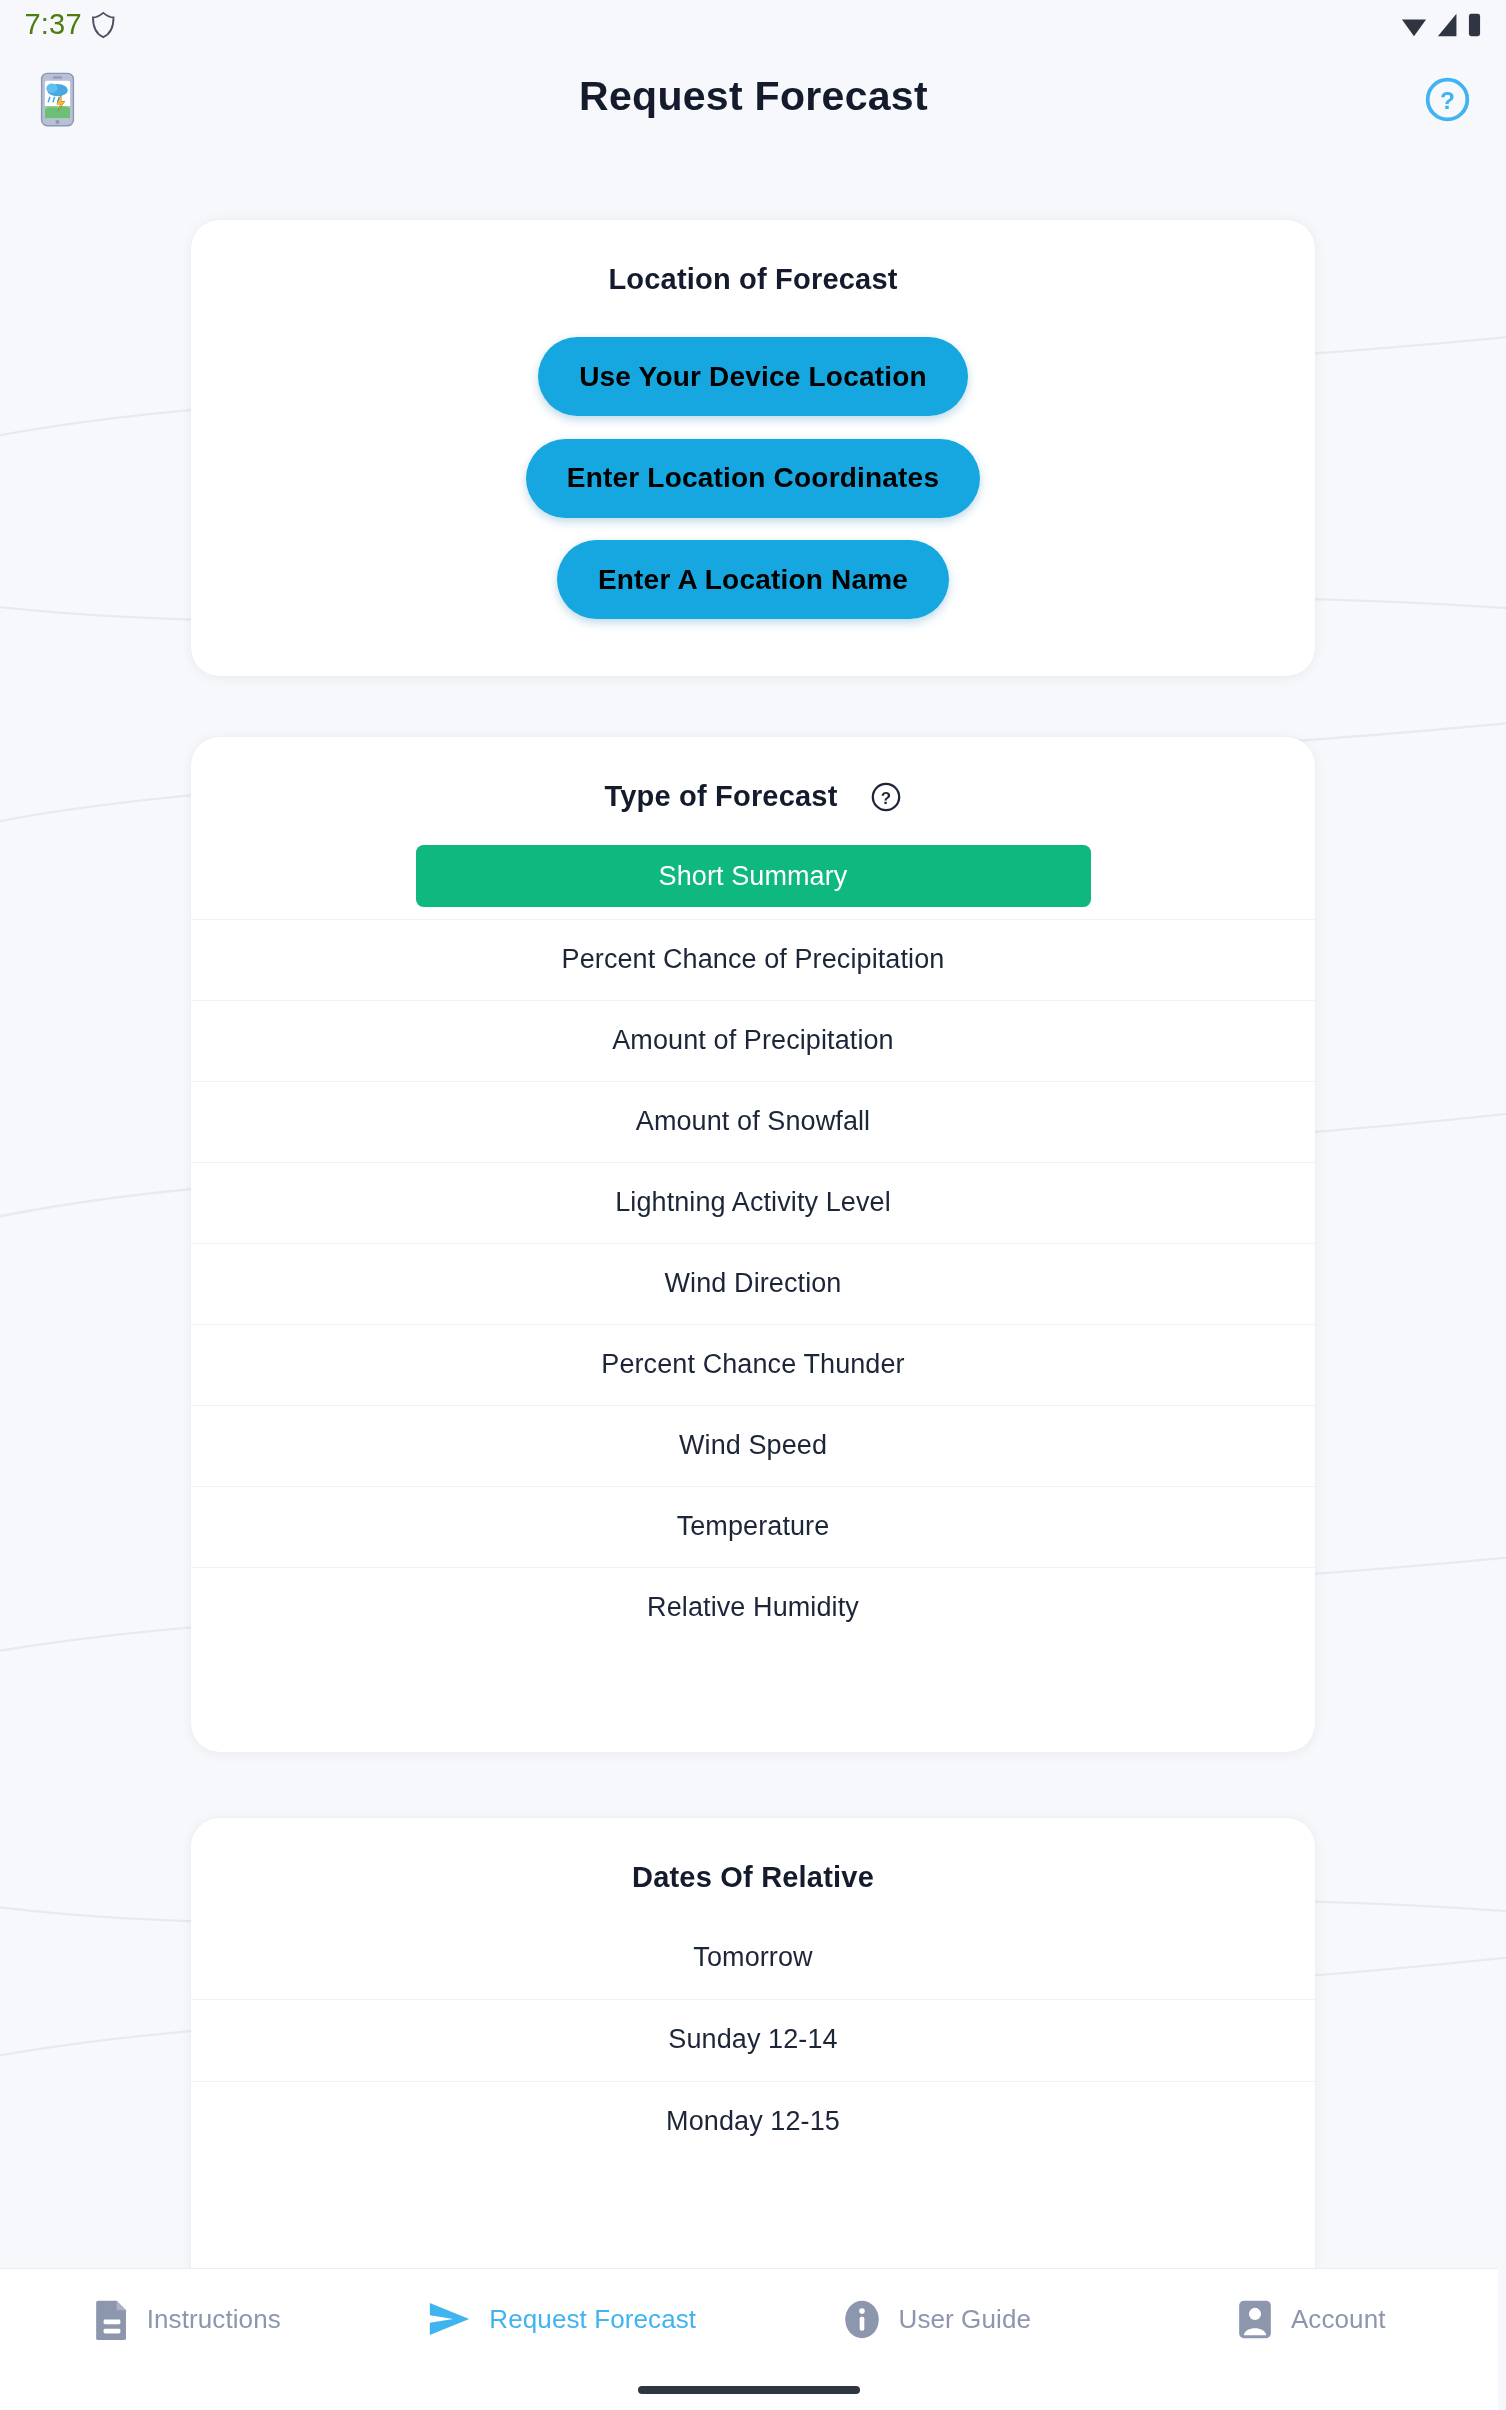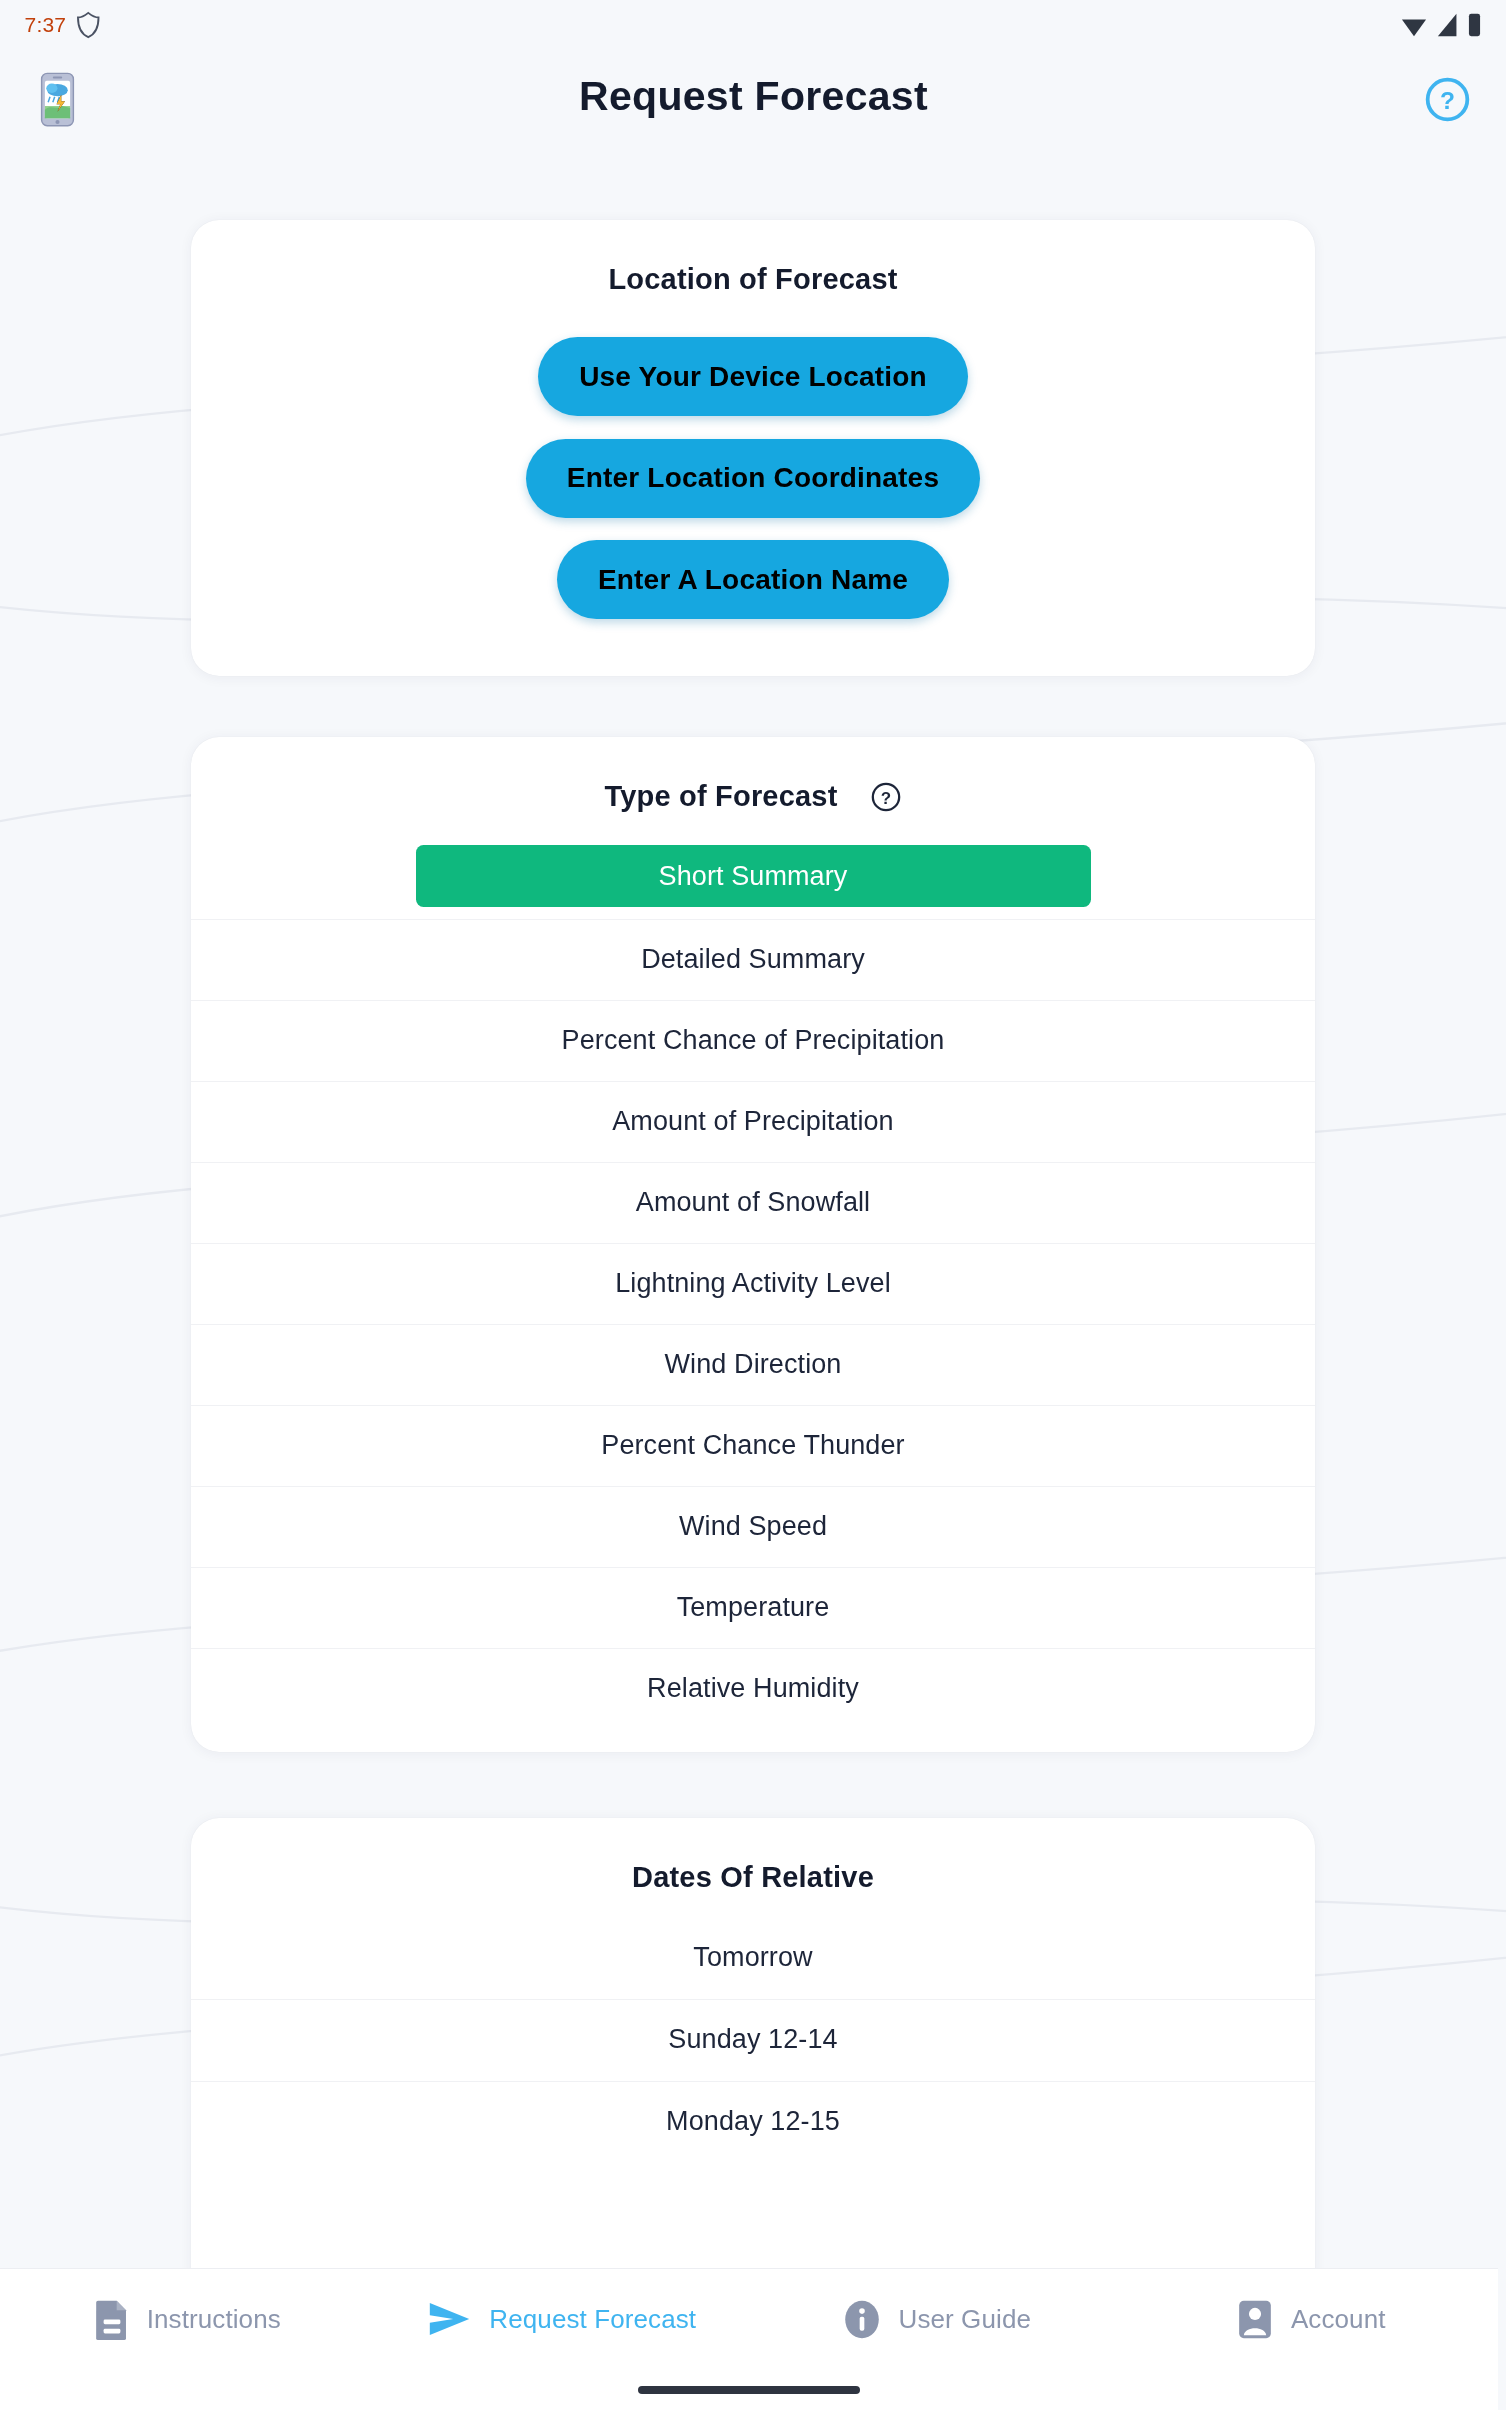--- a/index.html
+++ b/index.html
@@ -14,21 +14,21 @@
   
   .bg-waves { position:absolute; inset:0; width:1507px; height:2411px; z-index:0; pointer-events:none; }
 
   
   .status-bar {
     position:absolute; top:0; left:0; width:1507px; height:49px;
     display:flex; align-items:center; justify-content:space-between;
     padding:0 24.5px; z-index:5;
   }
   .status-left { display:flex; align-items:center; gap:9.4px; }
-  .status-time { font-size:21px; color:#c2410c; letter-spacing:0.2px; }
+  .status-time { font-size:29px; color:#4d7c0f; letter-spacing:0.2px; }
   .status-right { display:flex; align-items:center; gap:6.6px; }
 
   
   .app-bar {
     position:absolute; top:49px; left:0; width:1507px; height:94px;
     display:flex; align-items:center; z-index:5;
   }
   .app-icon { position:absolute; left:36px; top:22.6px; width:43px; height:55px; }
   .app-title {
     width:100%; text-align:center;
@@ -177,21 +177,20 @@
     <div class="card" id="card-type">
       <div class="card-title-row">
         <span class="t">Type of Forecast</span>
         <svg width="32" height="32" viewBox="0 0 34 34">
           <circle cx="17" cy="17" r="14" fill="none" stroke="#1d2539" stroke-width="2.4"></circle>
           <text x="17" y="24" text-anchor="middle" font-family="Liberation Sans, sans-serif" font-size="18" font-weight="bold" fill="#1d2539">?</text>
         </svg>
       </div>
       <div class="opt-list">
         <div class="opt selected">Short Summary</div>
-        <div class="opt">Detailed Summary</div>
         <div class="opt">Percent Chance of Precipitation</div>
         <div class="opt">Amount of Precipitation</div>
         <div class="opt">Amount of Snowfall</div>
         <div class="opt">Lightning Activity Level</div>
         <div class="opt">Wind Direction</div>
         <div class="opt">Percent Chance Thunder</div>
         <div class="opt">Wind Speed</div>
         <div class="opt">Temperature</div>
         <div class="opt">Relative Humidity</div>
       </div>

